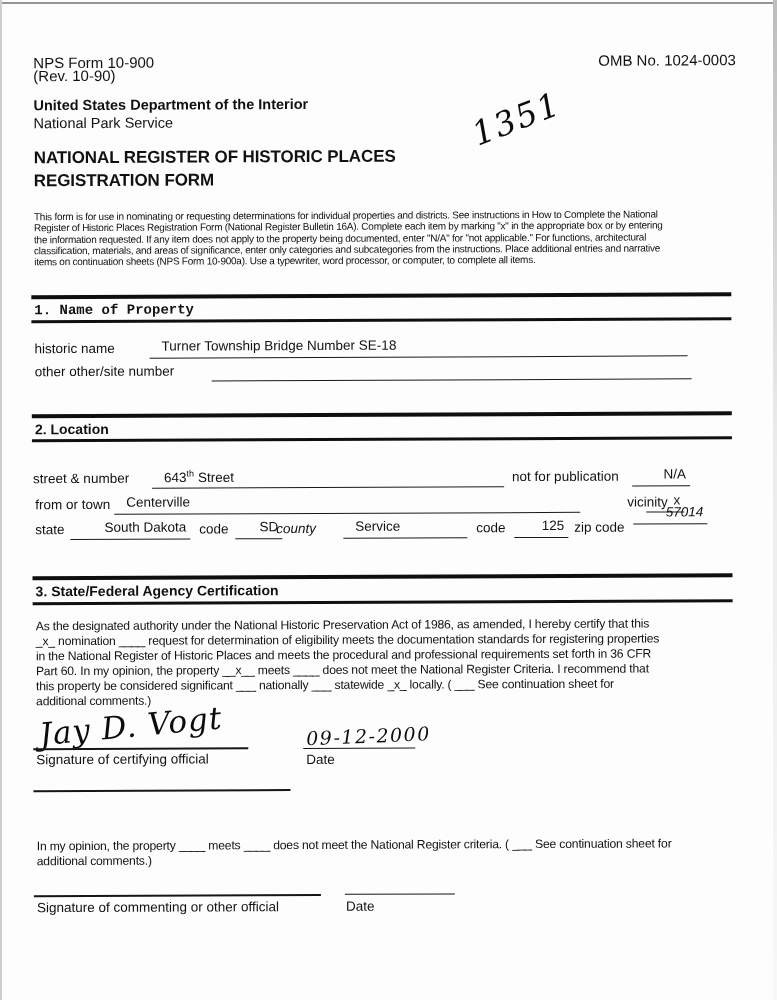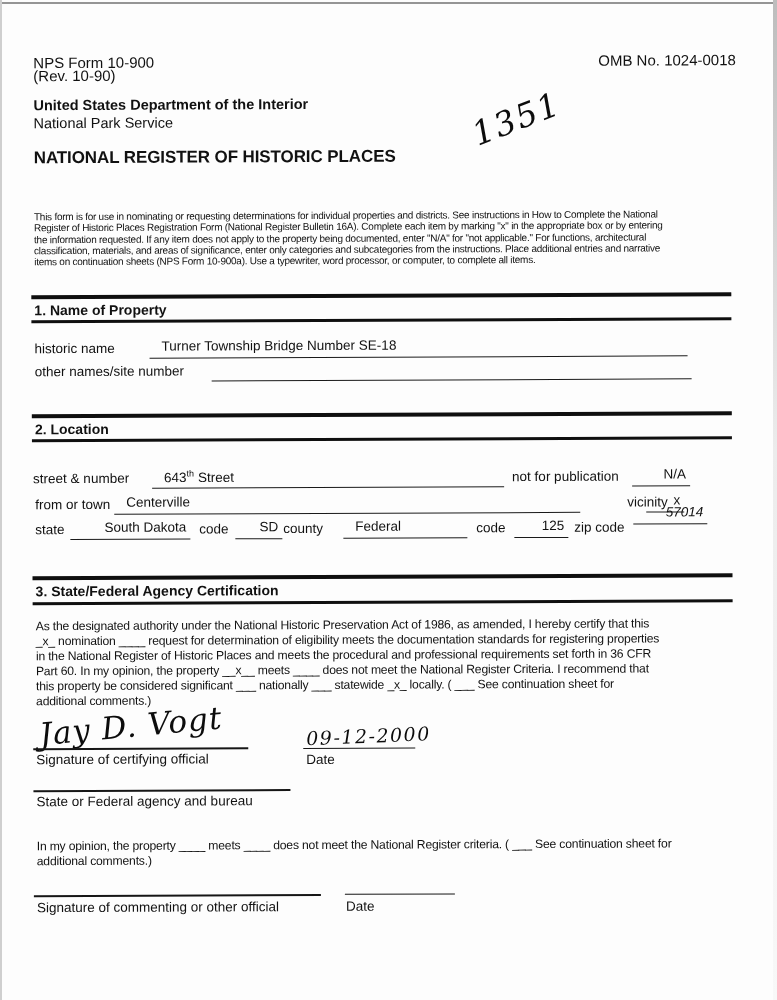--- a/index.html
+++ b/index.html
@@ -47,47 +47,48 @@
 
 <div class="page">
   <div class="edge-top"></div>
   <div class="edge-left"></div>
   <div class="edge-right"></div>
 
   <div class="tilt">
 
     <div class="abs tiny" style="left:33px; top:53px;">NPS Form 10-900</div>
     <div class="abs tiny" style="left:33px; top:66px;">(Rev. 10-90)</div>
-    <div class="abs tiny" style="left:598px; top:53px;">OMB No. 1024-0018</div>
+    <div class="abs tiny" style="left:598px; top:53px;">OMB No. 1024-0003</div>
 
     <div class="abs hdr" style="left:33px; top:96px;">United States Department of the Interior</div>
     <div class="abs subhdr" style="left:33px; top:114px;">National Park Service</div>
 
     <div class="script annot" style="left:470px; top:100px;">1351</div>
 
     <div class="abs title" style="left:33px; top:147px;">NATIONAL REGISTER OF HISTORIC PLACES</div>
+    <div class="abs title" style="left:33px; top:170px;">REGISTRATION FORM</div>
 
     <div class="abs" style="left:33px; top:210px;">
       <div class="instr">This form is for use in nominating or requesting determinations for individual properties and districts.  See instructions in How to Complete the National</div>
       <div class="instr">Register of Historic Places Registration Form (National Register Bulletin 16A).  Complete each item by marking "x" in the appropriate box or by entering</div>
       <div class="instr">the information requested.  If any item does not apply to the property being documented, enter "N/A" for "not applicable."  For functions, architectural</div>
       <div class="instr">classification, materials, and areas of significance, enter only categories and subcategories from the instructions.  Place additional entries and narrative</div>
       <div class="instr">items on continuation sheets (NPS Form 10-900a).  Use a typewriter, word processor, or computer, to complete all items.</div>
     </div>
 
     <div class="bar" style="left:30px; top:294px; width:700px; height:4px;"></div>
-    <div class="abs sechead" style="left:33px; top:301px;">1. Name of Property</div>
+    <div class="abs sechead" style="left:33px; top:301px;font-family:Liberation Mono, monospace;">1. Name of Property</div>
     <div class="bar" style="left:30px; top:319px; width:700px; height:3px;"></div>
 
     <div class="abs lbl" style="left:33px; top:340px;">historic name</div>
     <div class="cell" style="left:148px; top:338px; width:538px;">
       <span class="val">Turner Township Bridge Number SE-18</span>
     </div>
 
-    <div class="abs lbl" style="left:33px; top:363px;">other names/site number</div>
+    <div class="abs lbl" style="left:33px; top:363px;">other other/site number</div>
     <div class="cell" style="left:210px; top:361px; width:480px;">
       <span class="val"></span>
     </div>
 
     <div class="bar" style="left:30px; top:413px; width:700px; height:4px;"></div>
     <div class="abs sechead" style="left:33px; top:420px;">2. Location</div>
     <div class="bar" style="left:30px; top:438px; width:700px; height:3px;"></div>
 
     <div class="abs lbl" style="left:31px; top:470px;">street &amp; number</div>
     <div class="cell" style="left:150px; top:468px; width:352px;">
@@ -108,23 +109,23 @@
     </div>
 
     <div class="abs lbl" style="left:33px; top:521px;">state</div>
     <div class="cell" style="left:68px; top:519px; width:120px;">
       <span class="ctr">South Dakota</span>
     </div>
     <div class="abs lbl" style="left:197px; top:521px;">code</div>
     <div class="cell" style="left:233px; top:519px; width:47px;">
       <span class="ctr">SD</span>
     </div>
-    <div class="abs lbl" style="left:281px; top:521px;">county</div>
+    <div class="abs lbl" style="left:274px; top:521px;font-style:italic;">county</div>
     <div class="cell" style="left:341px; top:519px; width:124px;">
-      <span class="val">Federal</span>
+      <span class="val">Service</span>
     </div>
     <div class="abs lbl" style="left:474px; top:521px;">code</div>
     <div class="cell" style="left:512px; top:519px; width:54px;">
       <span class="ctr">125</span>
     </div>
     <div class="abs lbl" style="left:572px; top:521px;">zip code</div>
     <div class="cell" style="left:631px; top:506px; width:74px;font-style:italic;">
       <span class="ctr">57014</span>
     </div>
 
@@ -143,21 +144,20 @@
 
     <div class="script sig" style="left:36px; top:707px;">Jay D. Vogt</div>
     <div class="hline" style="left:30px; top:747px; width:215px;"></div>
     <div class="abs lbl" style="left:33px; top:751px;">Signature of certifying official</div>
 
     <div class="script hdate" style="left:303px; top:725px;">09-12-2000</div>
     <div class="hline" style="left:300px; top:748px; width:112px; border-top-width:1.8px;"></div>
     <div class="abs lbl" style="left:303px; top:752px;">Date</div>
 
     <div class="hline" style="left:30px; top:789px; width:257px;"></div>
-    <div class="abs lbl" style="left:33px; top:793px;">State or Federal agency and bureau</div>
 
     <div class="abs" style="left:33px; top:838px;">
       <div class="body12">In my opinion, the property ____ meets ____ does not meet the National Register criteria. ( ___ See continuation sheet for</div>
       <div class="body12">additional comments.)</div>
     </div>
 
     <div class="hline" style="left:30px; top:894px; width:287px;"></div>
     <div class="hline" style="left:341px; top:894px; width:110px; border-top-width:1.8px;"></div>
     <div class="abs lbl" style="left:33px; top:899px;">Signature of commenting or other official</div>
     <div class="abs lbl" style="left:342px; top:899px;">Date</div>

